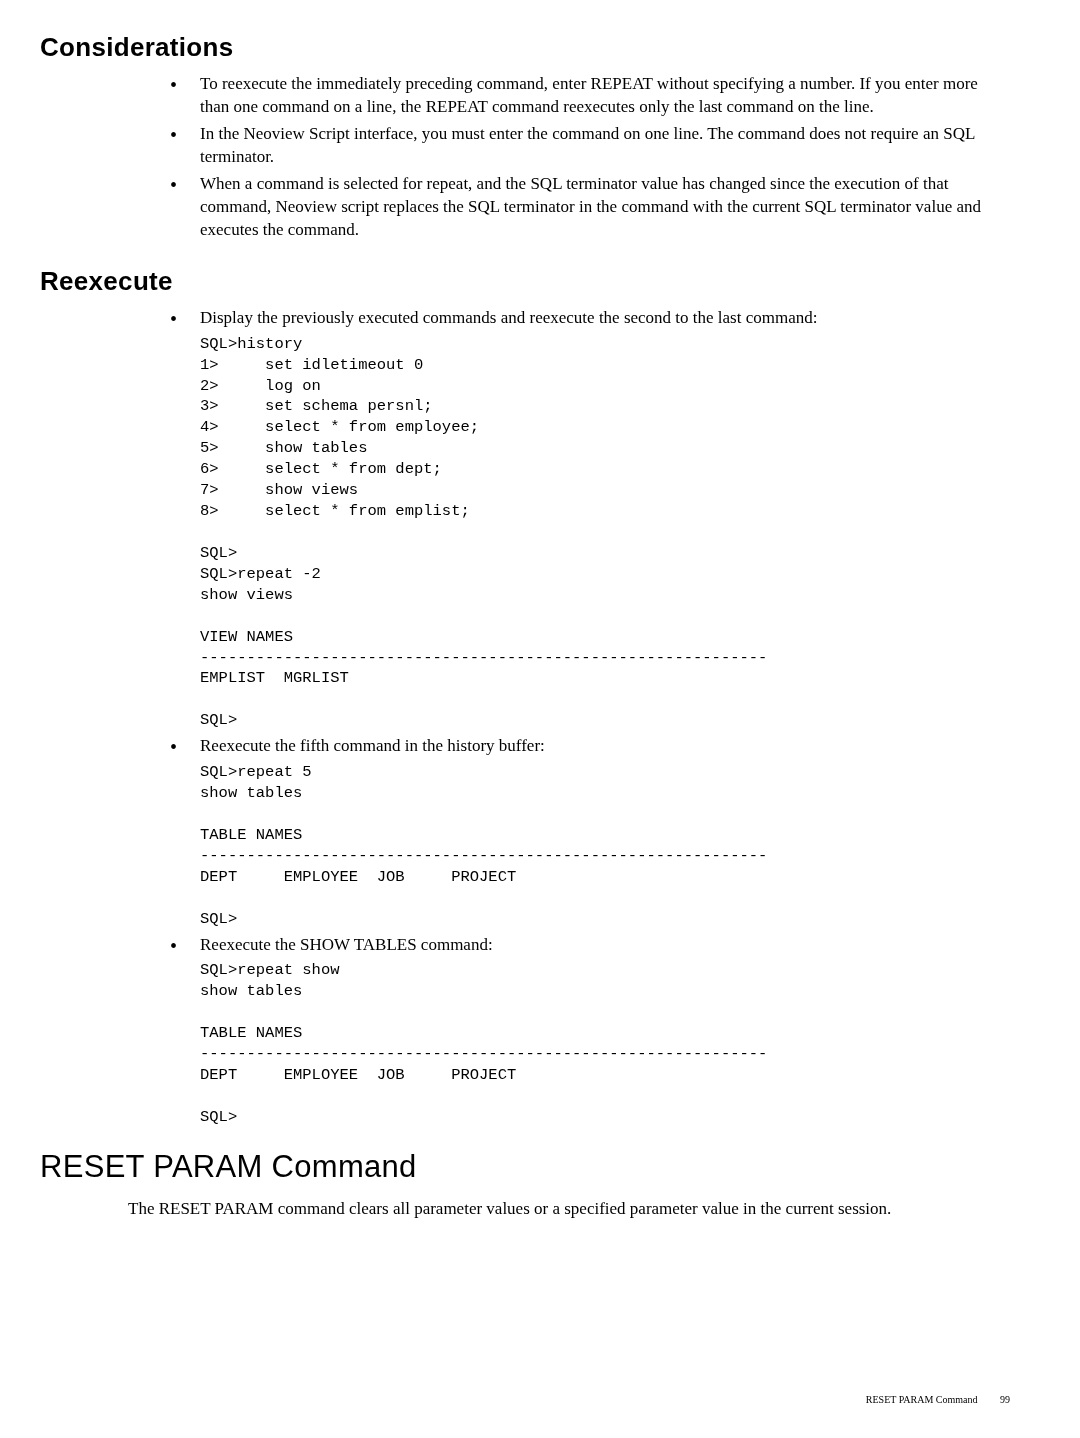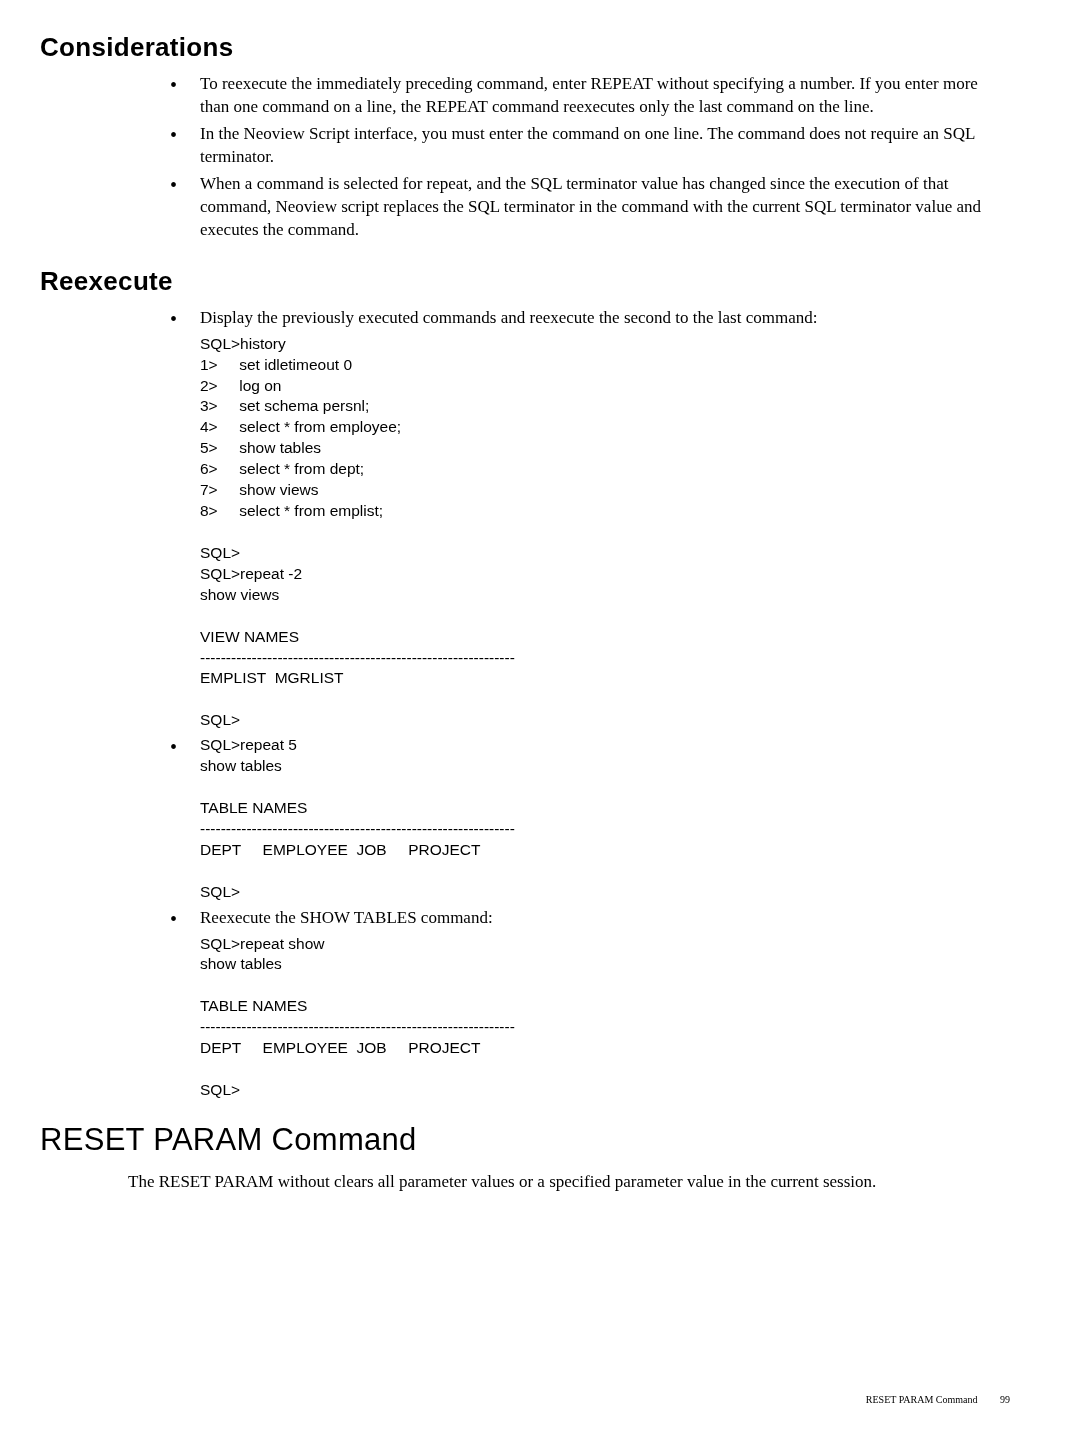--- a/index.html
+++ b/index.html
@@ -59,21 +59,21 @@
       margin-bottom: 4px;
     }
     ul.examples > li::before {
       content: "•";
       position: absolute;
       left: 30px;
       font-size: 20px;
       line-height: 1.2;
     }
     pre {
-      font-family: Liberation Sans, sans-serif;
+      font-family: Liberation Mono, monospace;
       font-size: 15.5px;
       line-height: 1.35;
       white-space: pre;
       margin-top: 4px;
       margin-bottom: 4px;
     }
     .para {
       margin-left: 88px;
     }
     .section-body {
@@ -125,20 +125,21 @@
 SQL&gt;repeat -2
 show views
 
 VIEW NAMES
 -------------------------------------------------------------
 EMPLIST  MGRLIST
 
 SQL&gt;</pre>
     </li>
     <li>
+      <span>Reexecute the fifth command in the history buffer:</span>
       <pre>SQL&gt;repeat 5
 show tables
 
 TABLE NAMES
 -------------------------------------------------------------
 DEPT     EMPLOYEE  JOB     PROJECT
 
 SQL&gt;</pre>
     </li>
     <li>
@@ -149,18 +150,18 @@
 TABLE NAMES
 -------------------------------------------------------------
 DEPT     EMPLOYEE  JOB     PROJECT
 
 SQL&gt;</pre>
     </li>
   </ul>
 </div>
 
 <h1>RESET PARAM Command</h1>
-<p class="para">The RESET PARAM without clears all parameter values or a specified parameter value in the current session.</p>
+<p class="para">The RESET PARAM command clears all parameter values or a specified parameter value in the current session.</p>
 
 <div class="footer">
   <span class="footer-label">RESET PARAM Command</span>
   <span>99</span>
 </div>
 
 </body></html>

